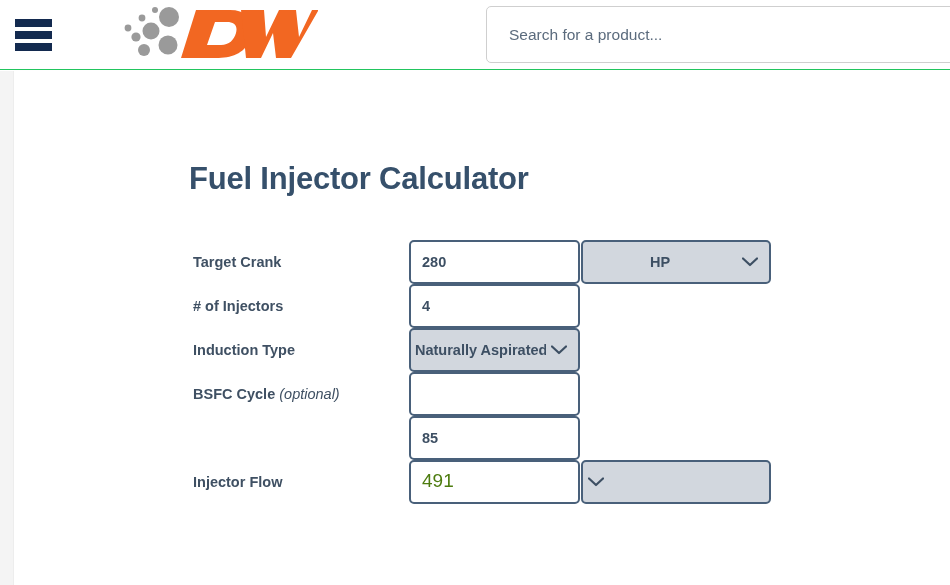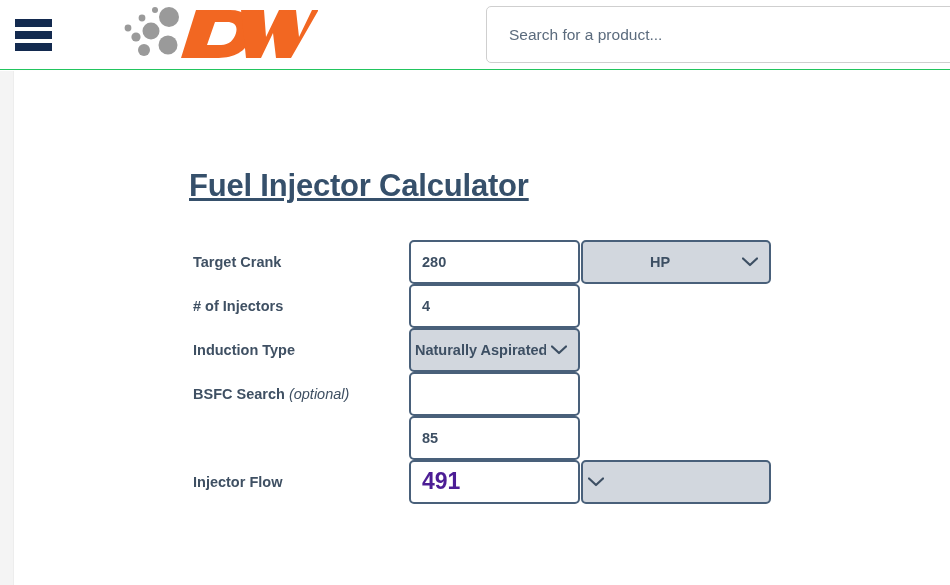--- a/index.html
+++ b/index.html
@@ -70,27 +70,26 @@
   .left-gutter {
     position: absolute;
     top: 0; left: 0;
     width: 14px; height: 514px;
     background: #f4f4f4;
     border-right: 1px solid #ededed;
   }
 
   .title {
     position: absolute;
-    left: 189px; top: 97px;
+    left: 189px; top: 90px;
     font-size: 31px;
     font-weight: bold;
     color: #36506b;
     letter-spacing: -0.2px;
     white-space: nowrap;
-    text-decoration: underline;
   }
 
   
   .calc {
     position: absolute;
     left: 4px; top: 169px;
     width: 950px;
   }
   .row {
     position: relative;
@@ -134,23 +133,23 @@
     border-radius: 5px;
     background: #ffffff;
     padding: 4px 11px;
     font-size: 14.5px;
     font-weight: bold;
     color: #3d4f63;
     font-family: "Liberation Sans", sans-serif;
     outline: none;
   }
   .txtinput.result {
-    color: #4c1d95;
-    font-size: 23px;
-    font-weight: bold;
+    color: #4d7c0f;
+    font-size: 19px;
+    font-weight: normal;
     padding-top: 2px;
   }
 
   .sel {
     position: relative;
     width: 100%; height: 100%;
     border: 2px solid #49607a;
     border-radius: 5px;
     background: #d2d7de;
     cursor: pointer;
@@ -244,21 +243,21 @@
             <span class="sel-text">Naturally Aspirated</span>
             <span class="chev">
               <svg width="16" height="10" viewBox="0 0 16 10">
                 <path d="M1 1.5 L8 8 L15 1.5" stroke="#3d4f63" stroke-width="2.2" fill="none" stroke-linecap="round" stroke-linejoin="round"></path>
               </svg>
             </span>
           </div>
         </div>
       </div>
       <div class="row">
-        <div class="row-label"><span>BSFC Search </span><span class="opt">(optional)</span></div>
+        <div class="row-label"><span>BSFC Cycle </span><span class="opt">(optional)</span></div>
         <div class="fld"><input type="text" class="txtinput" style=""></div>
       </div>
       <div class="row">
         <div class="fld"><input type="text" class="txtinput" value="85" style=""></div>
       </div>
       <div class="row">
         <div class="row-label"><span>Injector Flow</span></div>
         <div class="fld"><input type="text" class="txtinput result" readonly="" value="491" style=""></div>
         <div class="unit">
           <div class="sel">

